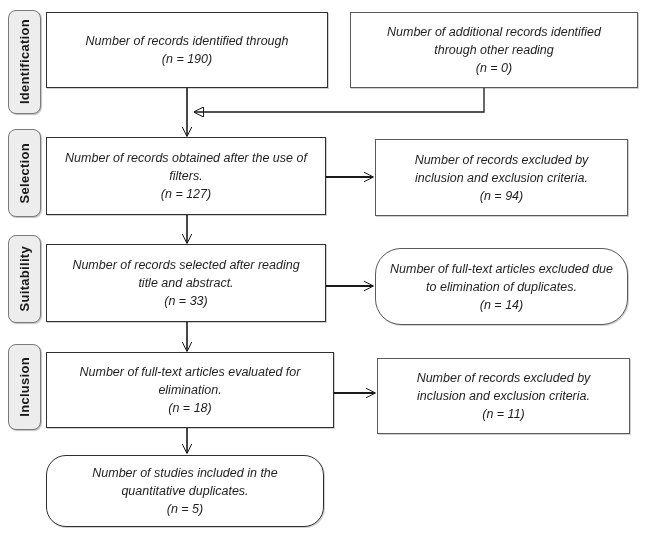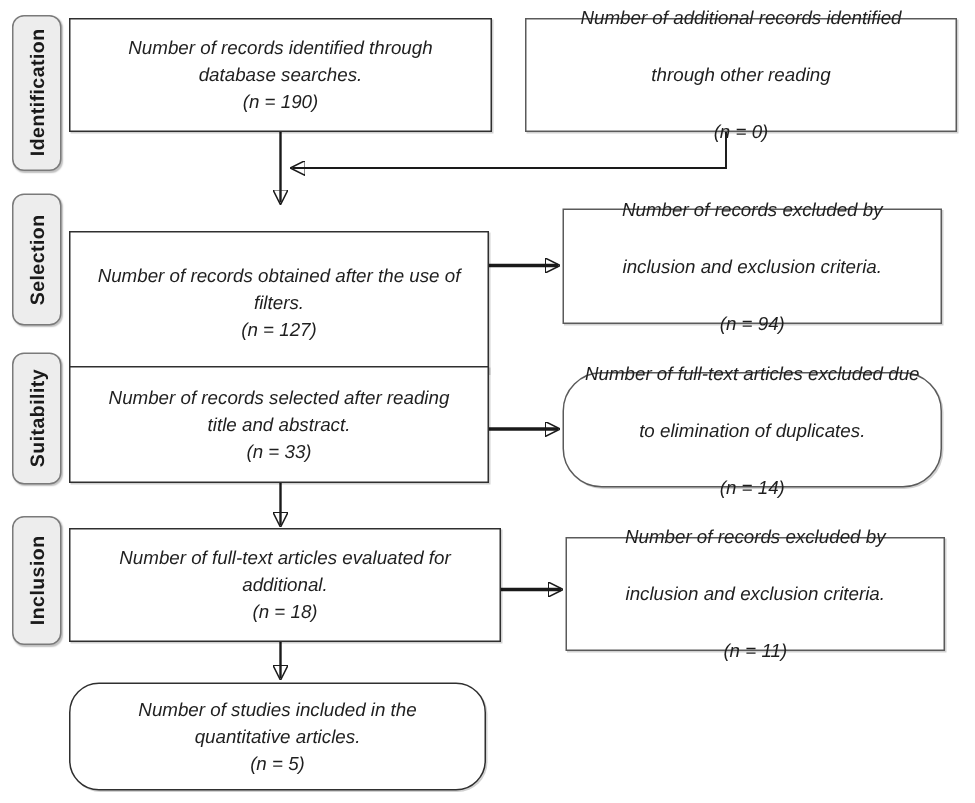--- a/index.html
+++ b/index.html
@@ -32,21 +32,21 @@
     box-shadow: 1px 1px 0 rgba(0,0,0,0.18);
     display: flex;
     flex-direction: column;
     justify-content: center;
     align-items: center;
     text-align: center;
     color: #1f1f1f;
     font-size: 12.5px;
     line-height: 18px;
   }
-  .box.side { border-color: #5a5a5a; gap: 20px; }
+  .box.side { border-color: #5a5a5a; }
   .box .ln { display: block; white-space: nowrap; font-style: italic; }
 
   .stage {
     position: absolute;
     left: 8px;
     width: 33px;
     background: #ededed;
     border: 1.5px solid #7a7a7a;
     border-radius: 8px;
     box-shadow: 1px 1px 1px rgba(0,0,0,0.25);
@@ -93,45 +93,44 @@
   </div>
   <div class="stage" style="top:235px; height:88px;">
     <span>Suitability</span>
   </div>
   <div class="stage" style="top:344px; height:86px;">
     <span>Inclusion</span>
   </div>
 
   <div class="box main" style="left:46px; top:12px; width:282px; height:76px;">
     <span class="ln">Number of records identified through</span>
-    <span class="ln">database searches.</span>
     <span class="ln">(n = 190)</span>
   </div>
 
-  <div class="box main" style="left:46px; top:154px; width:280px; height:95px;text-align:center;">
+  <div class="box main" style="left:46px; top:137px; width:280px; height:78px;text-align:center;">
     <span class="ln">Number of records obtained after the use of</span>
     <span class="ln">filters.</span>
     <span class="ln">(n = 127)</span>
   </div>
 
   <div class="box main" style="left:46px; top:244px; width:280px; height:78px;text-align:center;">
     <span class="ln">Number of records selected after reading</span>
     <span class="ln">title and abstract.</span>
     <span class="ln">(n = 33)</span>
   </div>
 
   <div class="box main" style="left:46px; top:352px; width:288px; height:76px;">
     <span class="ln">Number of full-text articles evaluated for</span>
-    <span class="ln">additional.</span>
+    <span class="ln">elimination.</span>
     <span class="ln">(n = 18)</span>
   </div>
 
   <div class="box main" style="left:46px; top:455px; width:278px; height:72px;border-radius:20px;">
     <span class="ln">Number of studies included in the</span>
-    <span class="ln">quantitative articles.</span>
+    <span class="ln">quantitative duplicates.</span>
     <span class="ln">(n = 5)</span>
   </div>
 
   <div class="box side" style="left:350px; top:12px; width:288px; height:76px;">
     <span class="ln">Number of additional records identified</span>
     <span class="ln">through other reading</span>
     <span class="ln">(n = 0)</span>
   </div>
 
   <div class="box side" style="left:375px; top:139px; width:253px; height:77px;">

